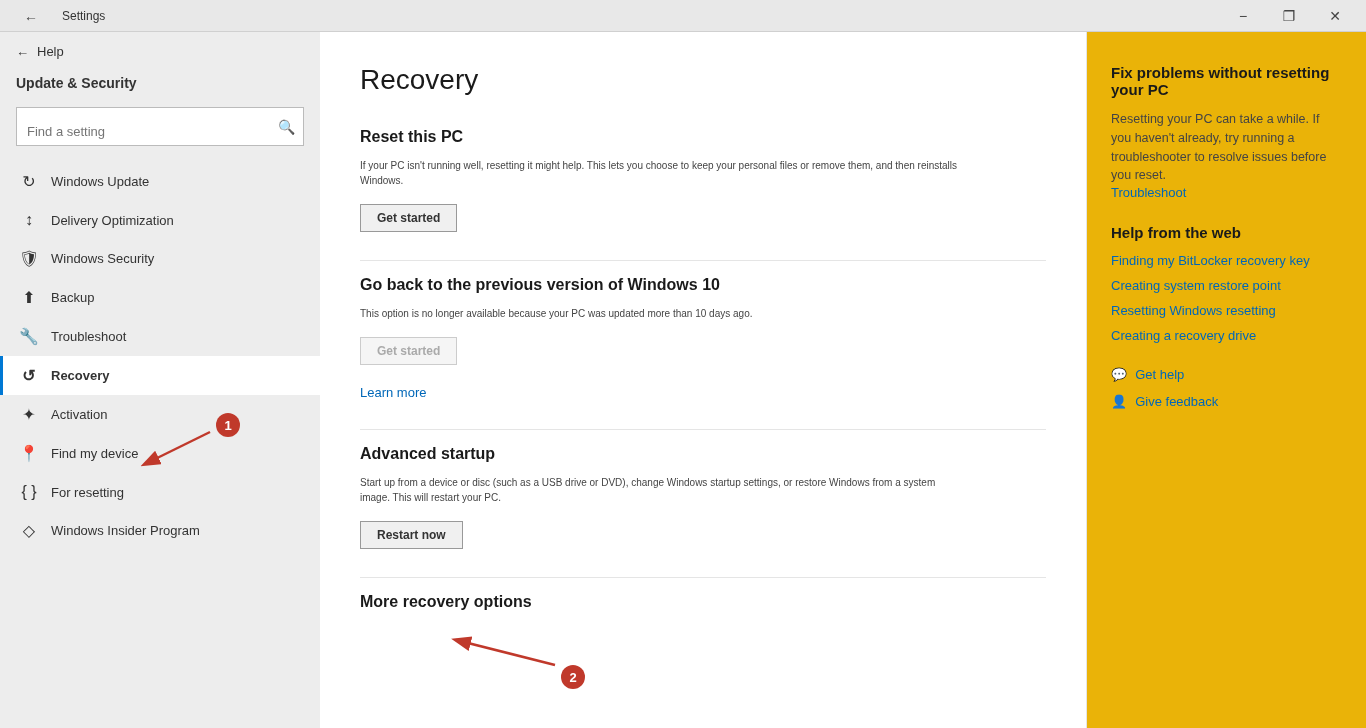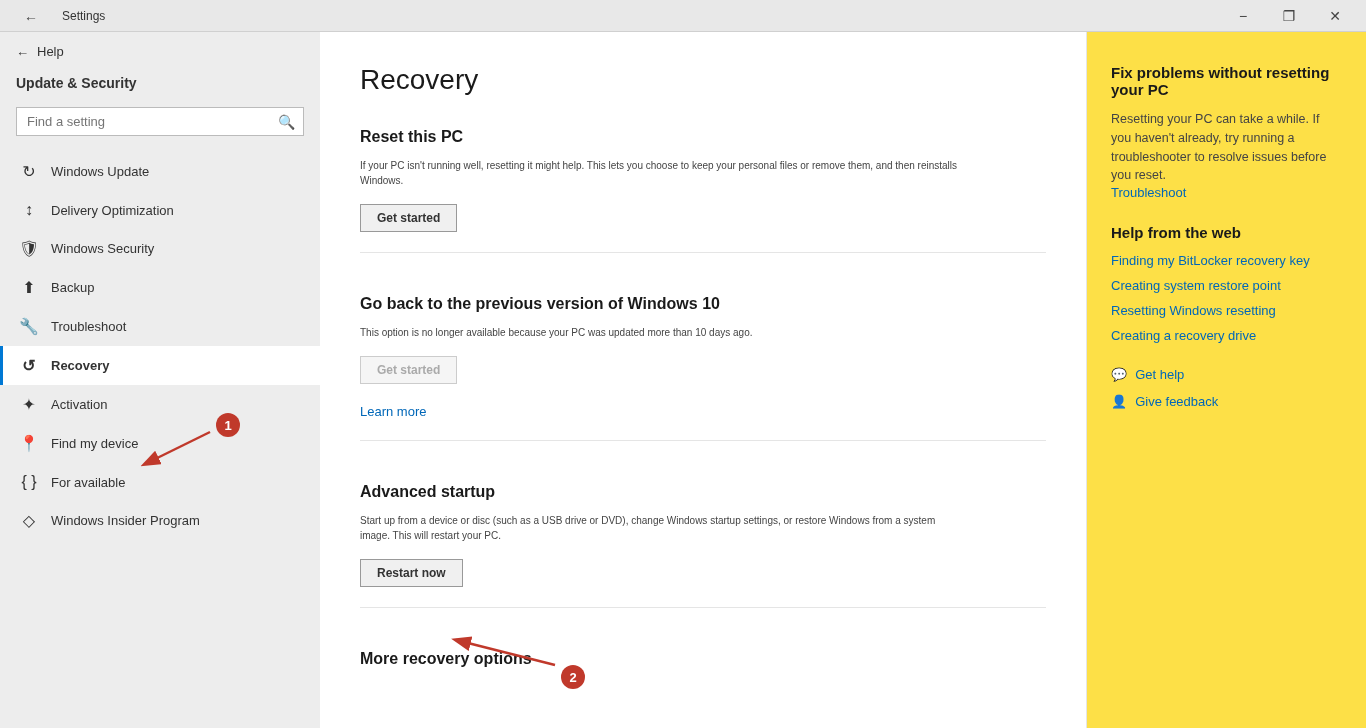--- a/index.html
+++ b/index.html
@@ -31,54 +31,54 @@
       display: flex; align-items: center; gap: 8px; padding: 12px 16px;
       cursor: pointer; background: transparent; border: none; font-size: 13px; color: #333;
     }
     .sidebar-section-title {
       font-size: 14px; font-weight: 600; color: #333; padding: 4px 20px 16px 16px;
     }
     .search-box {
       margin: 0 16px 16px 16px; position: relative; display: flex; align-items: center;
     }
     .search-box input {
-      width: 100%; padding: 6px 30px 6px 10px; border: 1px solid #bbb;
+      width: 100%; padding: 16px 30px 6px 10px; border: 1px solid #bbb;
       background: white; font-size: 13px; outline: none;
     }
     .search-box .search-icon {
       position: absolute; right: 8px; color: #555; font-size: 14px;
     }
     .nav-item {
       display: flex; align-items: center; gap: 12px; padding: 10px 16px;
       cursor: pointer; border: none; background: transparent; width: 100%;
       text-align: left; font-size: 13px; color: #333; border-left: 3px solid transparent;
     }
     .nav-item.active { background: #ffffff; border-left: 3px solid #0078d4; font-weight: 600; }
     .nav-item .nav-icon { font-size: 16px; width: 20px; text-align: center; flex-shrink: 0; }
 
     
     .content { flex: 1; background: white; overflow-y: auto; padding: 32px 40px; }
     .content-header { font-size: 28px; font-weight: 300; color: #1a1a1a; margin-bottom: 32px; }
 
-    .section { margin-bottom: 42px; padding-bottom: 20px; border-bottom: 1px solid #e5e5e5; }
+    .section { margin-bottom: 15px; padding-bottom: 28px; border-bottom: 1px solid #e5e5e5; }
     .section:last-child { border-bottom: none; }
     .section-title { font-size: 16px; font-weight: 600; color: #1a1a1a; margin-bottom: 12px; }
     .section-desc { font-size: 10px; color: #444; line-height: 1.5; margin-bottom: 16px; max-width: 600px; }
 
     .btn {
       padding: 6px 16px; border: 1px solid #999; background: #f0f0f0;
       font-size: 12px; cursor: pointer; color: #333; font-weight: bold;
     }
     .btn:disabled { color: #aaa; border-color: #ccc; background: #f5f5f5; cursor: default; }
 
     .link { color: #0067b8; text-decoration: none; font-size: 13px; cursor: pointer; }
 
     
     .right-panel {
-      width: 280px; background: #fde047; padding: 32px 24px; border-left: 1px solid #e5e5e5;
+      width: 280px; background: #eab308; padding: 32px 24px; border-left: 1px solid #e5e5e5;
       overflow-y: auto; flex-shrink: 0;
     }
     .right-panel-title { font-size: 15px; font-weight: 600; color: #1a1a1a; margin-bottom: 12px; }
     .right-panel-desc { font-size: 12.5px; color: #444; line-height: 1.5; }
     .right-panel-link { display: block; color: #0067b8; font-size: 13px; text-decoration: none; margin-bottom: 10px; cursor: pointer; }
     .right-panel-section { margin-bottom: 24px; }
     .right-panel-action { display: flex; align-items: center; gap: 8px; margin-bottom: 12px; cursor: pointer; }
     .right-panel-action span { color: #0067b8; font-size: 13px; }
 
     
@@ -144,21 +144,21 @@
           <button class="nav-item">
             <span class="nav-icon">✦</span>
             <span>Activation</span>
           </button>
           <button class="nav-item">
             <span class="nav-icon">📍</span>
             <span>Find my device</span>
           </button>
           <button class="nav-item">
             <span class="nav-icon">{ }</span>
-            <span>For available</span>
+            <span>For resetting</span>
           </button>
           <button class="nav-item">
             <span class="nav-icon">◇</span>
             <span>Windows Insider Program</span>
           </button>
         </div>
     </div>
 
     <div class="content">
       <h1 class="content-header">Recovery</h1>

